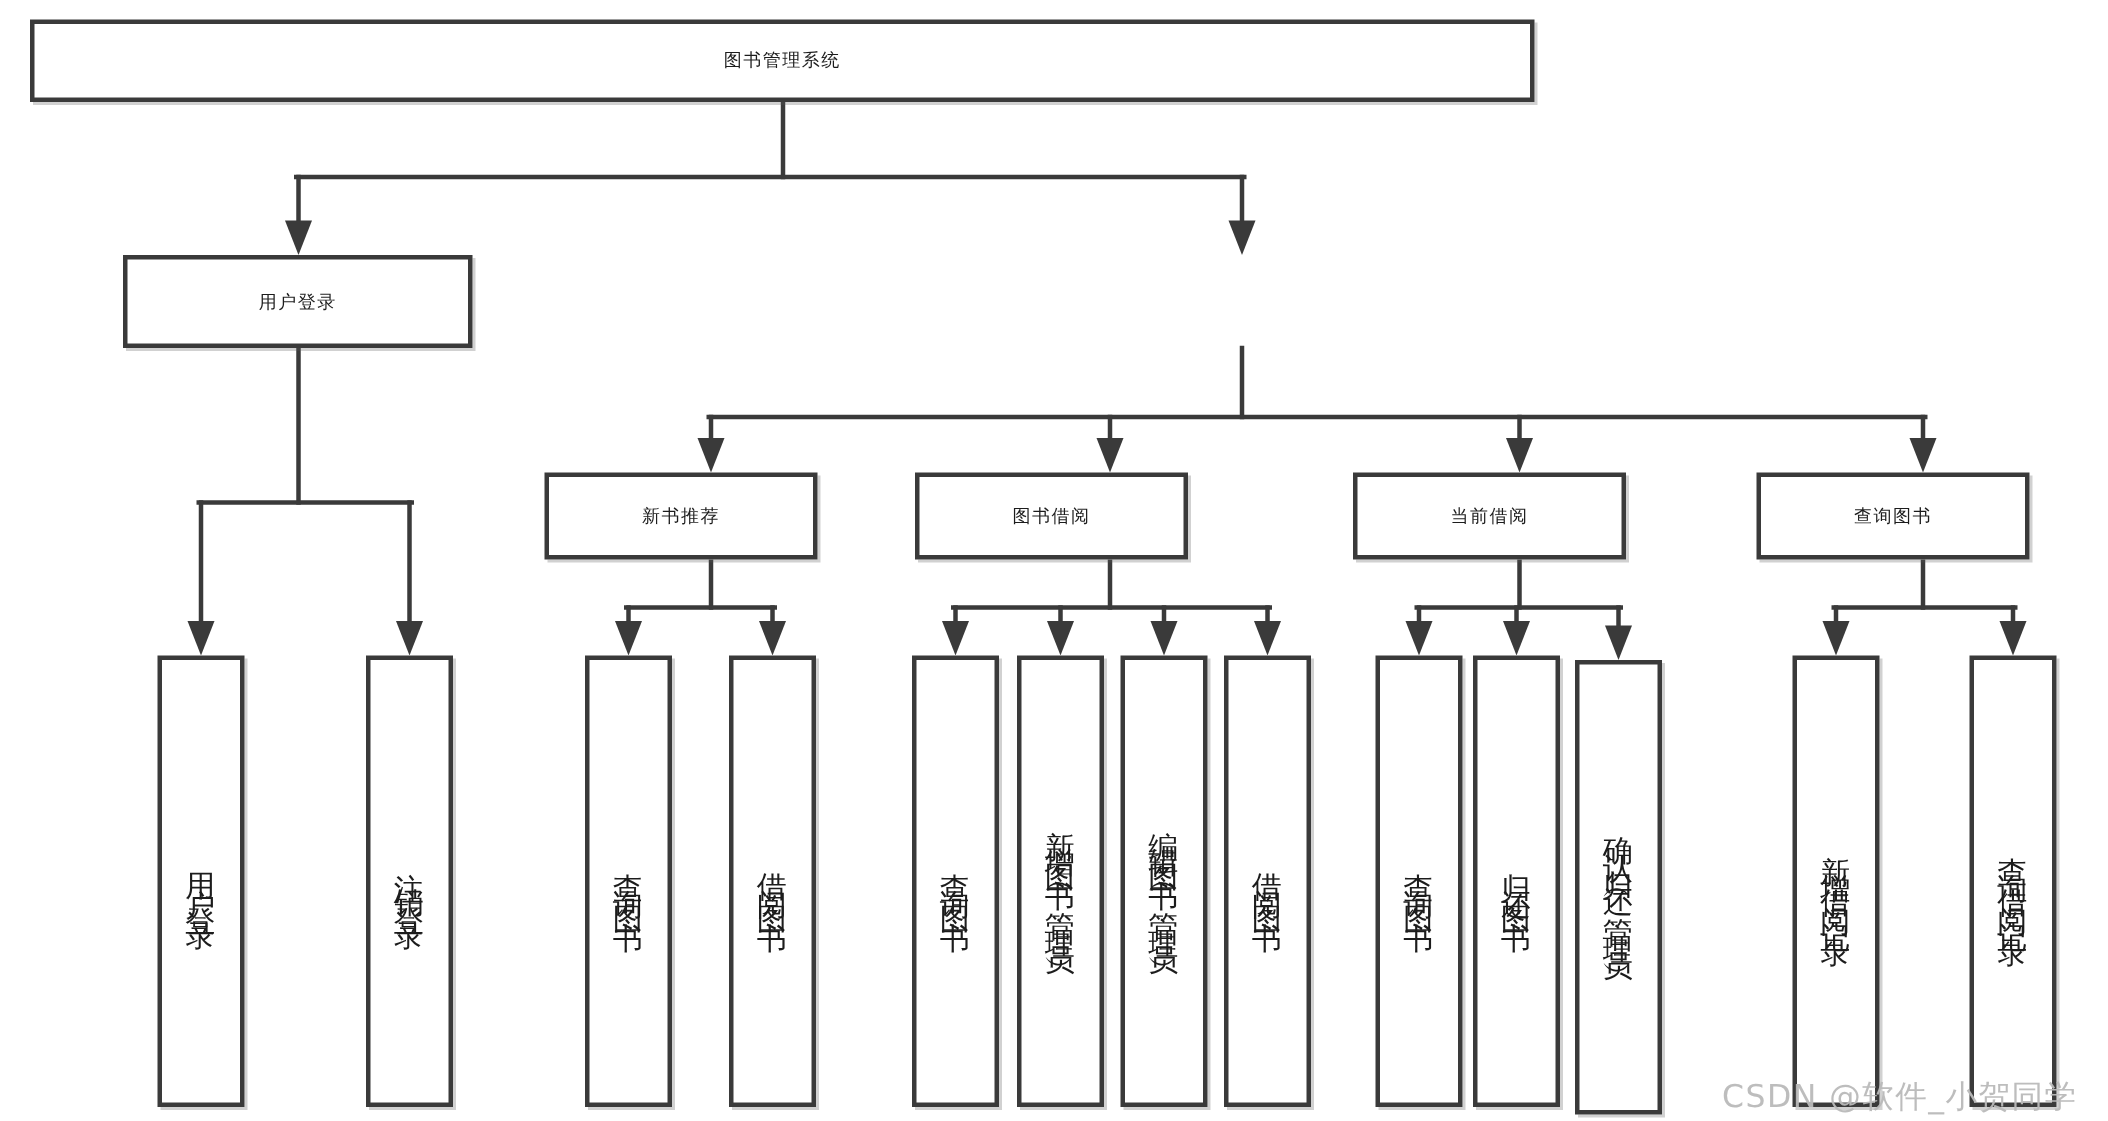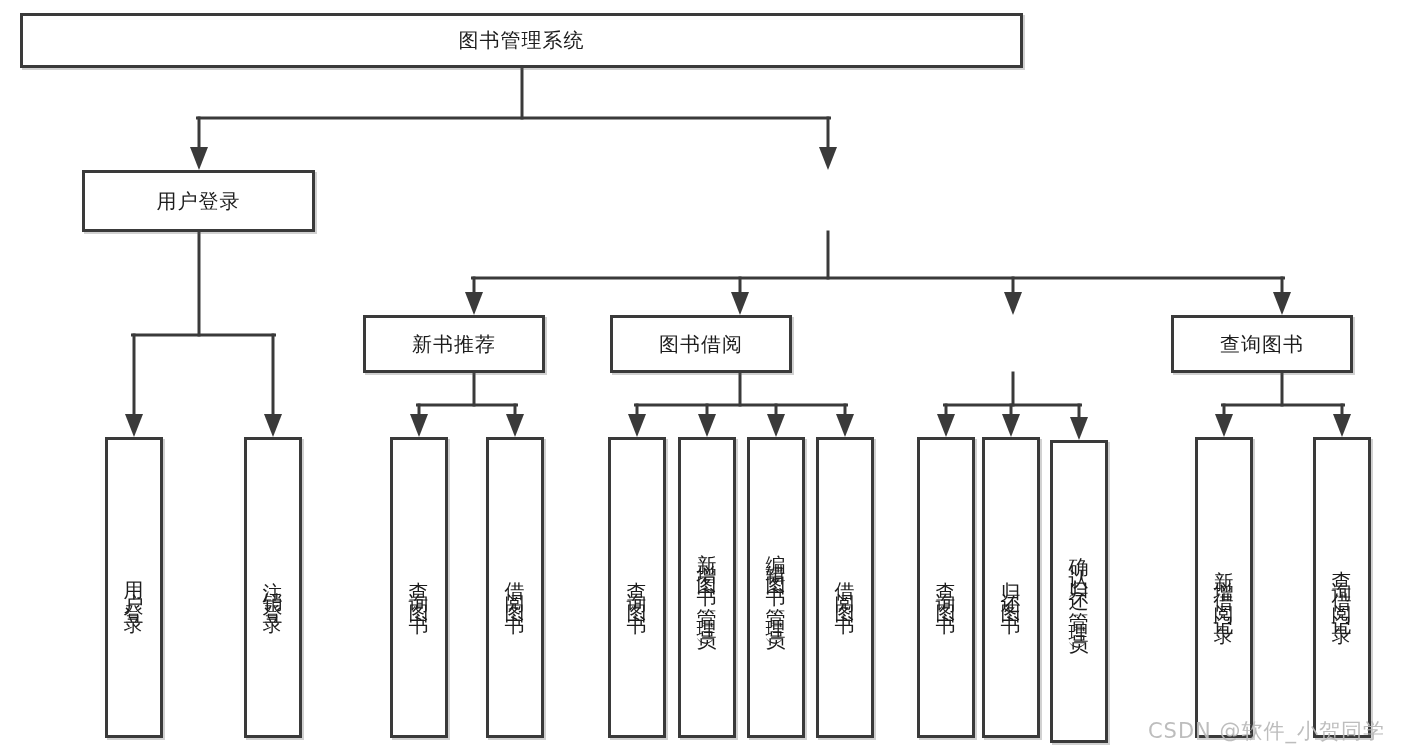--- a/index.html
+++ b/index.html
@@ -21,21 +21,21 @@
   .box {
     position: absolute;
     background: #ffffff;
     border: 3px solid #3a3a3a;
     box-shadow: 2px 2px 0 rgba(90,90,90,0.28);
     display: flex;
     align-items: center;
     justify-content: center;
     text-align: center;
   }
-  .h-label { font-size: 20px; letter-spacing: 1px; white-space: nowrap; }
+  .h-label { font-size: 12px; letter-spacing: 1px; white-space: nowrap; }
   .root { left: 20px;  top: 13px;  width: 1003px; height: 55px; }
   .lvl2 { top: 170px; width: 233px; height: 62px; }
   .lvl3 { top: 315px; width: 182px; height: 58px; }
   .leaf {
     top: 437px;
     width: 58px;
     height: 301px;
     writing-mode: vertical-rl;
     font-size: 20px;
     letter-spacing: 11px;
@@ -128,20 +128,23 @@
   <div class="box lvl2" style="left:82px">
     <span class="h-label">用户登录</span>
   </div>
 
   <div class="box lvl3" style="left:363px">
     <span class="h-label">新书推荐</span>
   </div>
   <div class="box lvl3" style="left:610px">
     <span class="h-label">图书借阅</span>
   </div>
+  <div class="box lvl3" style="left:902px">
+    <span class="h-label">当前借阅</span>
+  </div>
   <div class="box lvl3" style="left:1171px">
     <span class="h-label">查询图书</span>
   </div>
 
   <div class="box leaf" style="left:105px">
     <span>用户登录</span>
   </div>
   <div class="box leaf" style="left:244px">
     <span>注销登录</span>
   </div>

